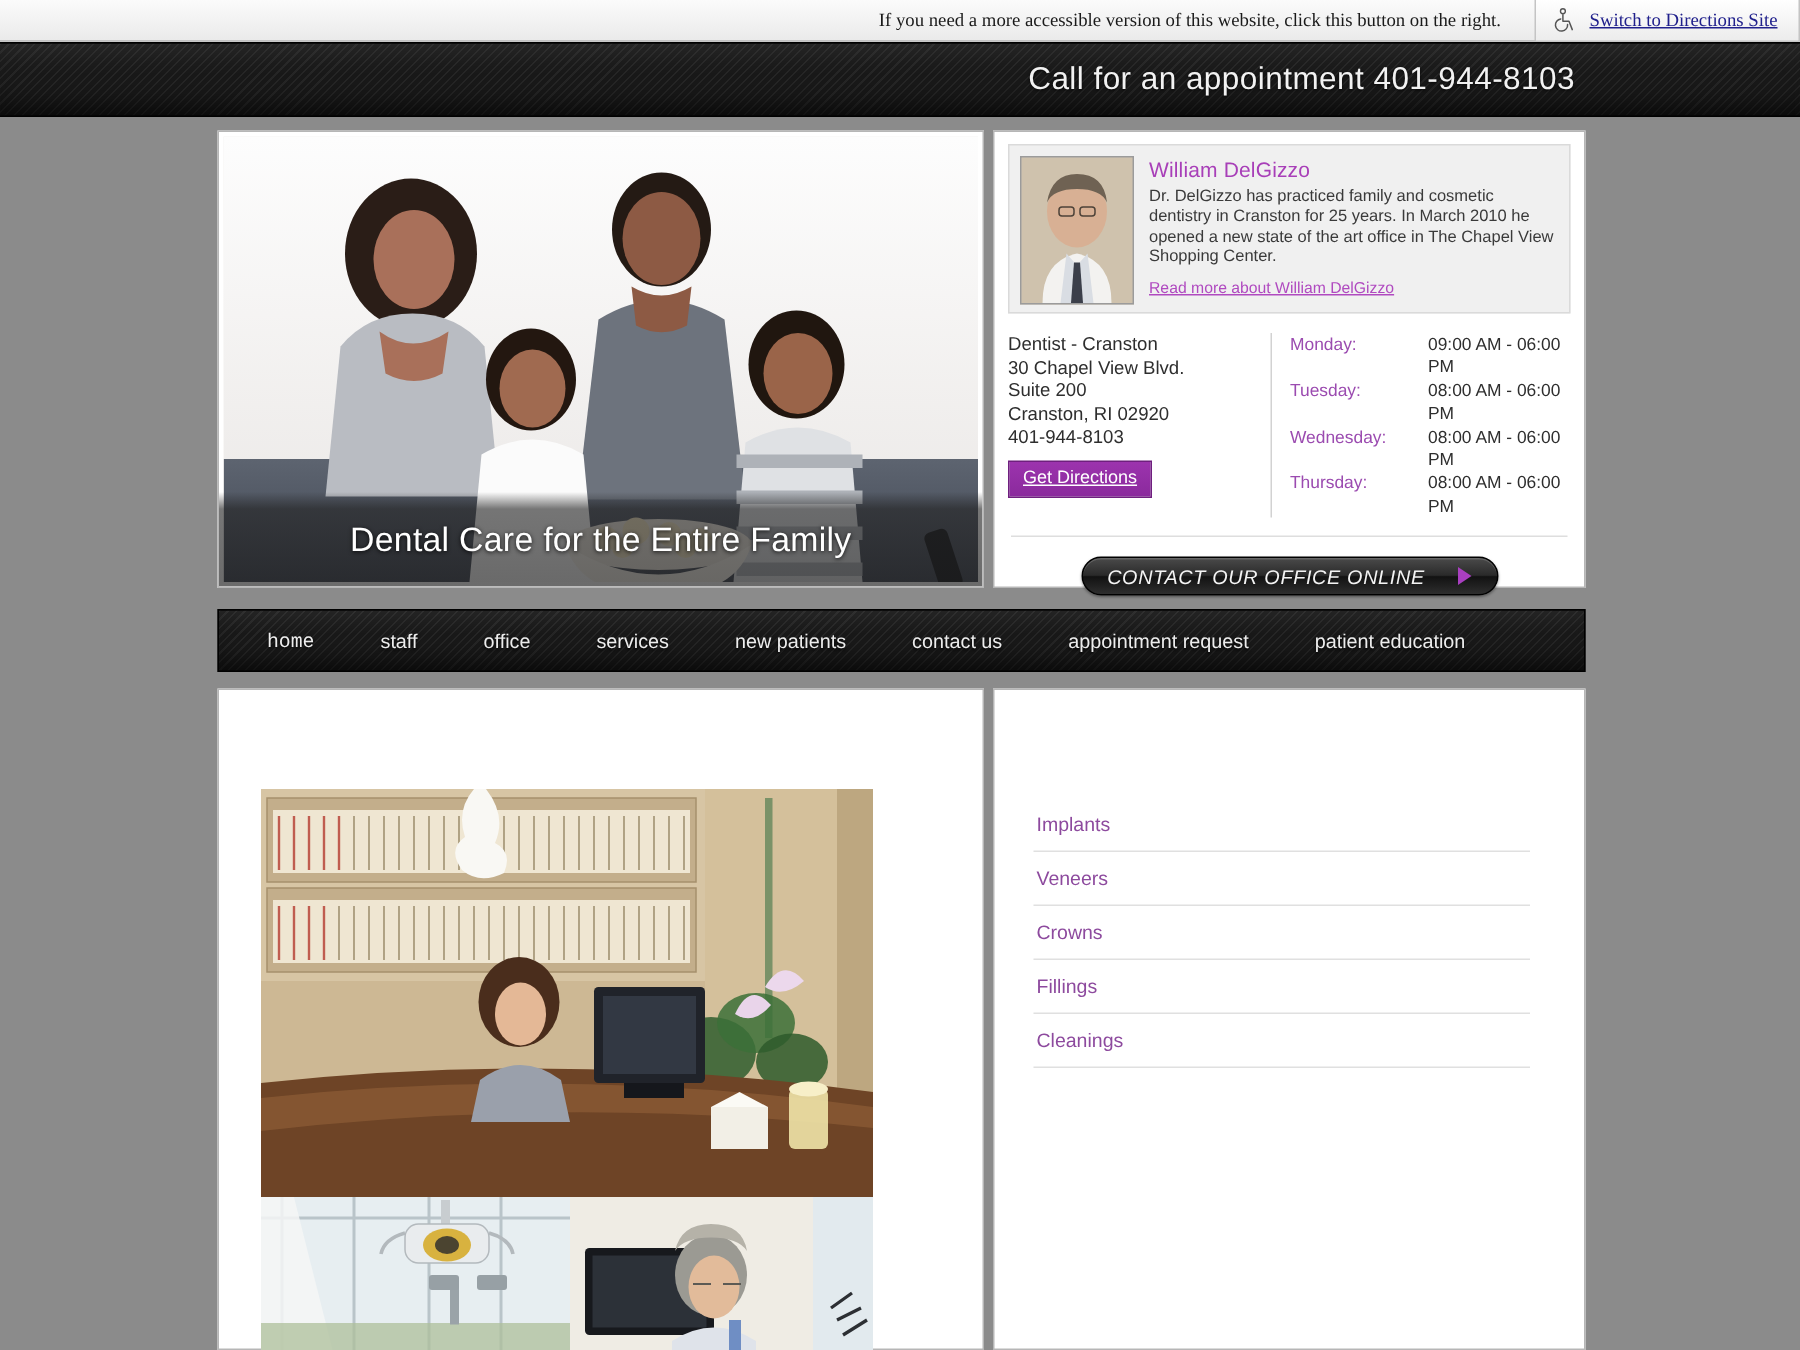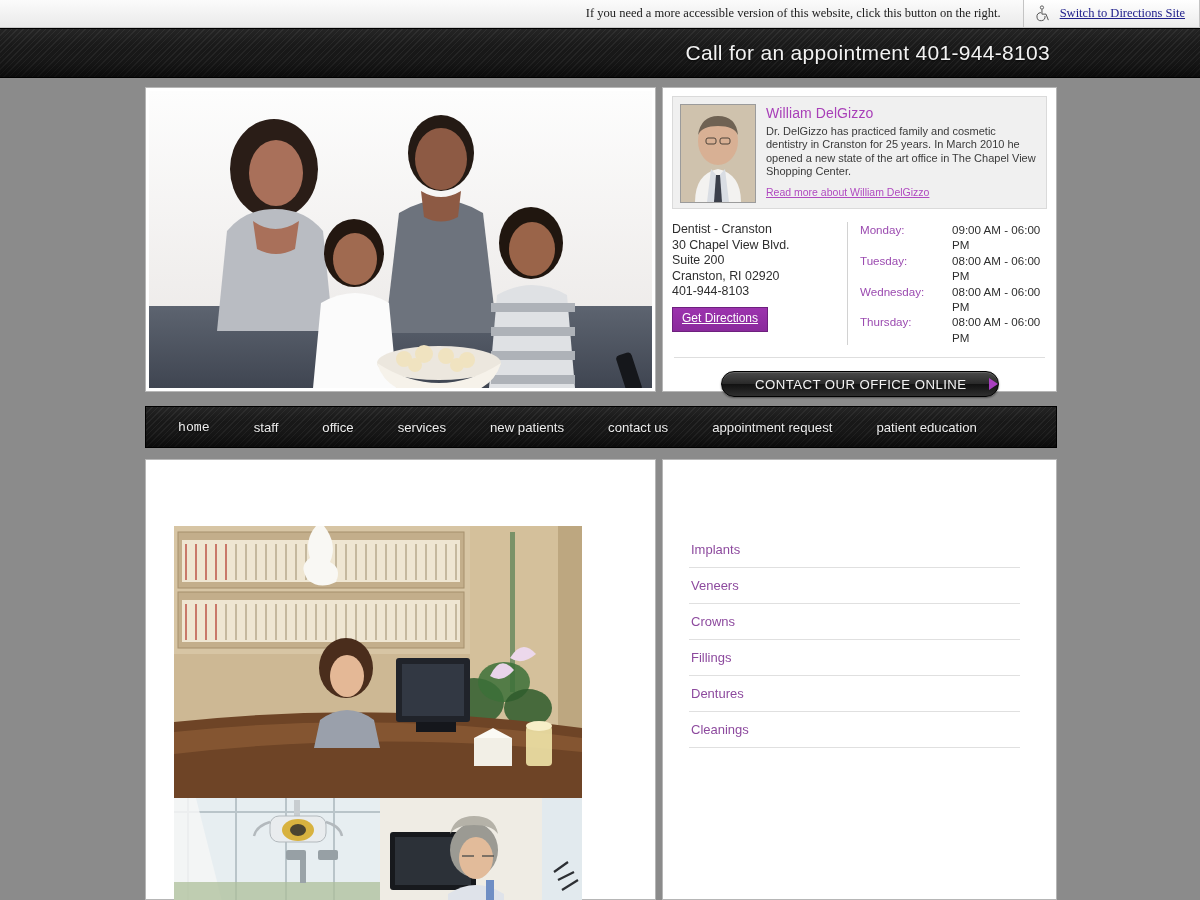--- a/index.html
+++ b/index.html
@@ -129,21 +129,21 @@
   .hours-time { color: #2e2e2e; }
 
   .hr-soft { border: none; border-top: 1px solid #dedede; margin: 12px 2px 0; }
 
   .contact-btn {
     margin: 13px auto 0; width: 278px; height: 26px;
     border-radius: 14px;
     background: linear-gradient(#4a4a4a 0%, #2a2a2a 48%, #121212 52%, #2e2e2e 100%);
     border: 1px solid #000;
     box-shadow: 0 1px 2px rgba(0,0,0,.4), inset 0 1px 0 rgba(255,255,255,.16);
-    display: flex; align-items: center; justify-content: flex-end; gap: 22px;
+    display: flex; align-items: center; justify-content: center; gap: 22px; font-style: italic;
   }
   .contact-btn span {
     color: #f4f4f4; font-size: 13.2px; letter-spacing: .45px;
   }
   .tri {
     width: 0; height: 0;
     border-left: 9px solid #a93fc0;
     border-top: 6px solid transparent;
     border-bottom: 6px solid transparent;
   }
@@ -261,20 +261,23 @@
           <circle cx="255" cy="268" r="8"></circle>
             <circle cx="275" cy="263" r="9"></circle>
           <circle cx="297" cy="265" r="8"></circle>
             <circle cx="318" cy="269" r="8"></circle>
           <circle cx="266" cy="274" r="7"></circle>
             <circle cx="308" cy="274" r="7"></circle>
         </g>
 
         <rect x="472" y="262" width="16" height="40" rx="4" fill="#15171b" transform="rotate(-18 480 282)"></rect>
       </svg>
+    </div>
+    <div class="hero-caption">
+      <span>Dental Care for the Entire Family</span>
     </div>
   </div>
 
   <div class="info-panel">
 
     <div class="bio-box">
       <div class="bio-photo">
         <svg width="74" height="97" viewBox="0 0 74 97" preserveAspectRatio="none">
           <rect width="74" height="97" fill="#cfc2ad"></rect>
           <ellipse cx="37" cy="36" rx="20" ry="24" fill="#d8b094"></ellipse>
@@ -425,19 +428,18 @@
       </svg>
     </div>
   </div>
 
   <div class="content-right">
     <div class="svc-list">
       <div class="svc-item">Implants</div>
       <div class="svc-item">Veneers</div>
       <div class="svc-item">Crowns</div>
       <div class="svc-item">Fillings</div>
-      <div class="svc-item">Dentures</div>
       <div class="svc-item">Cleanings</div>
     </div>
 
   </div>
 
 </div>
 
 </body></html>

